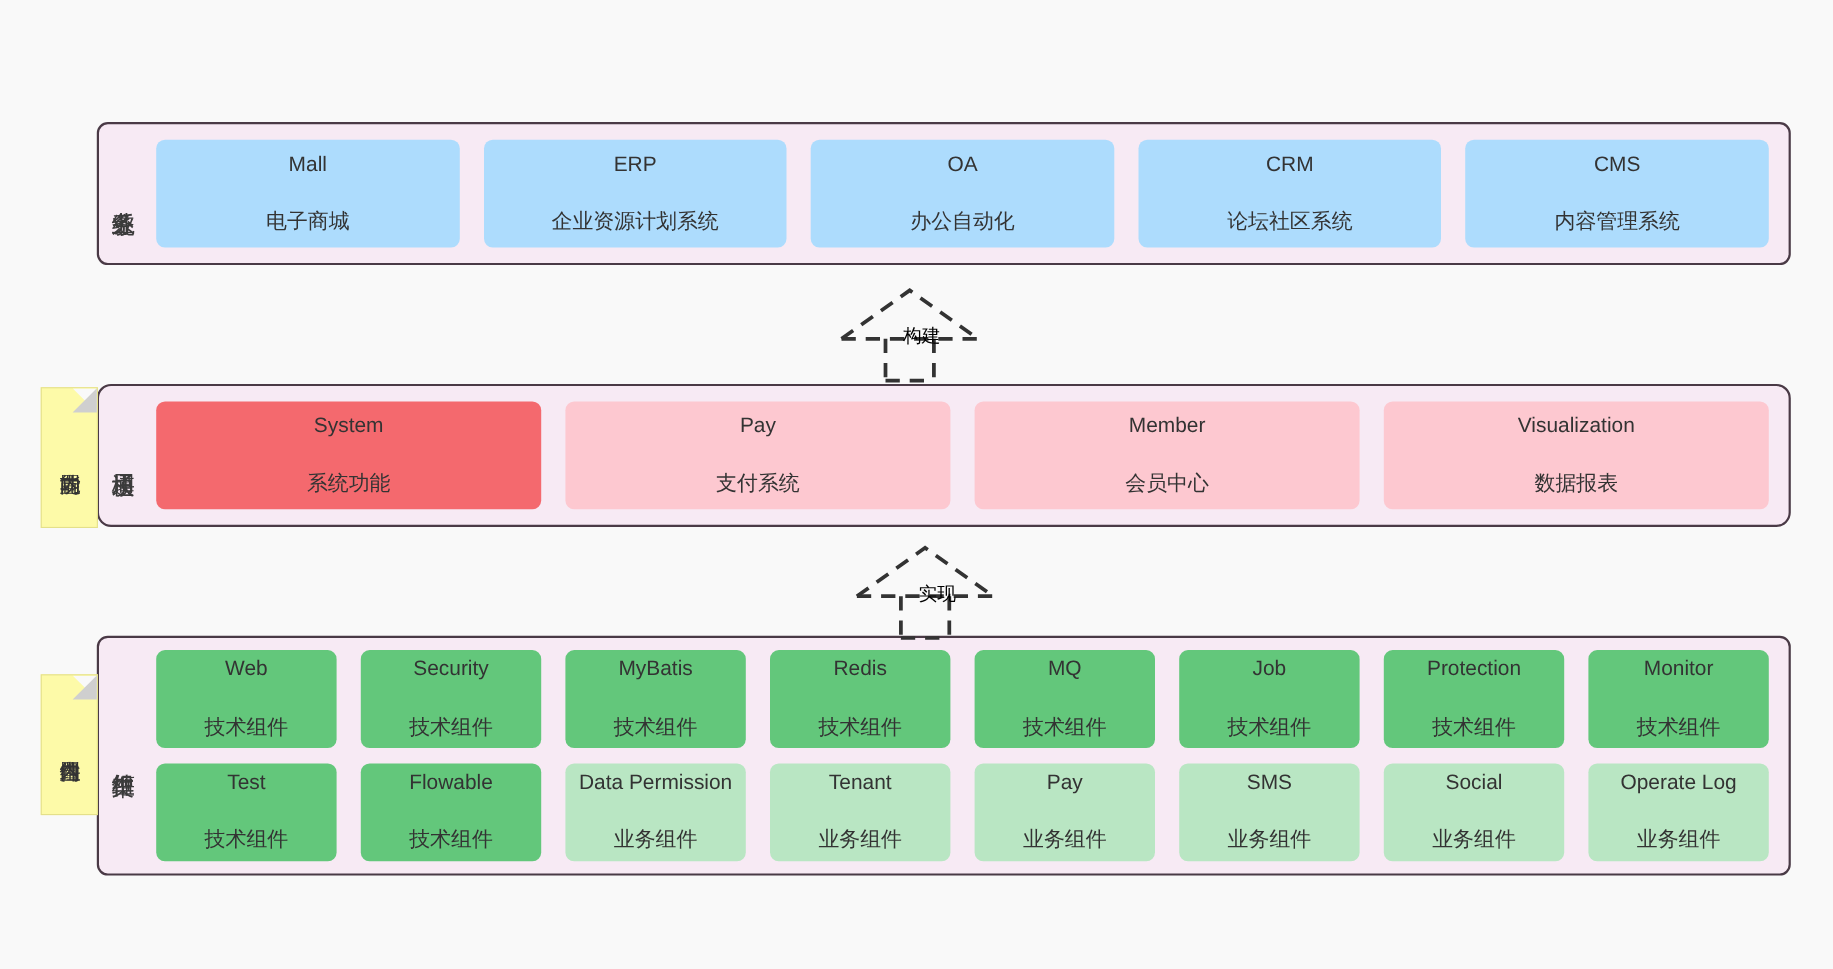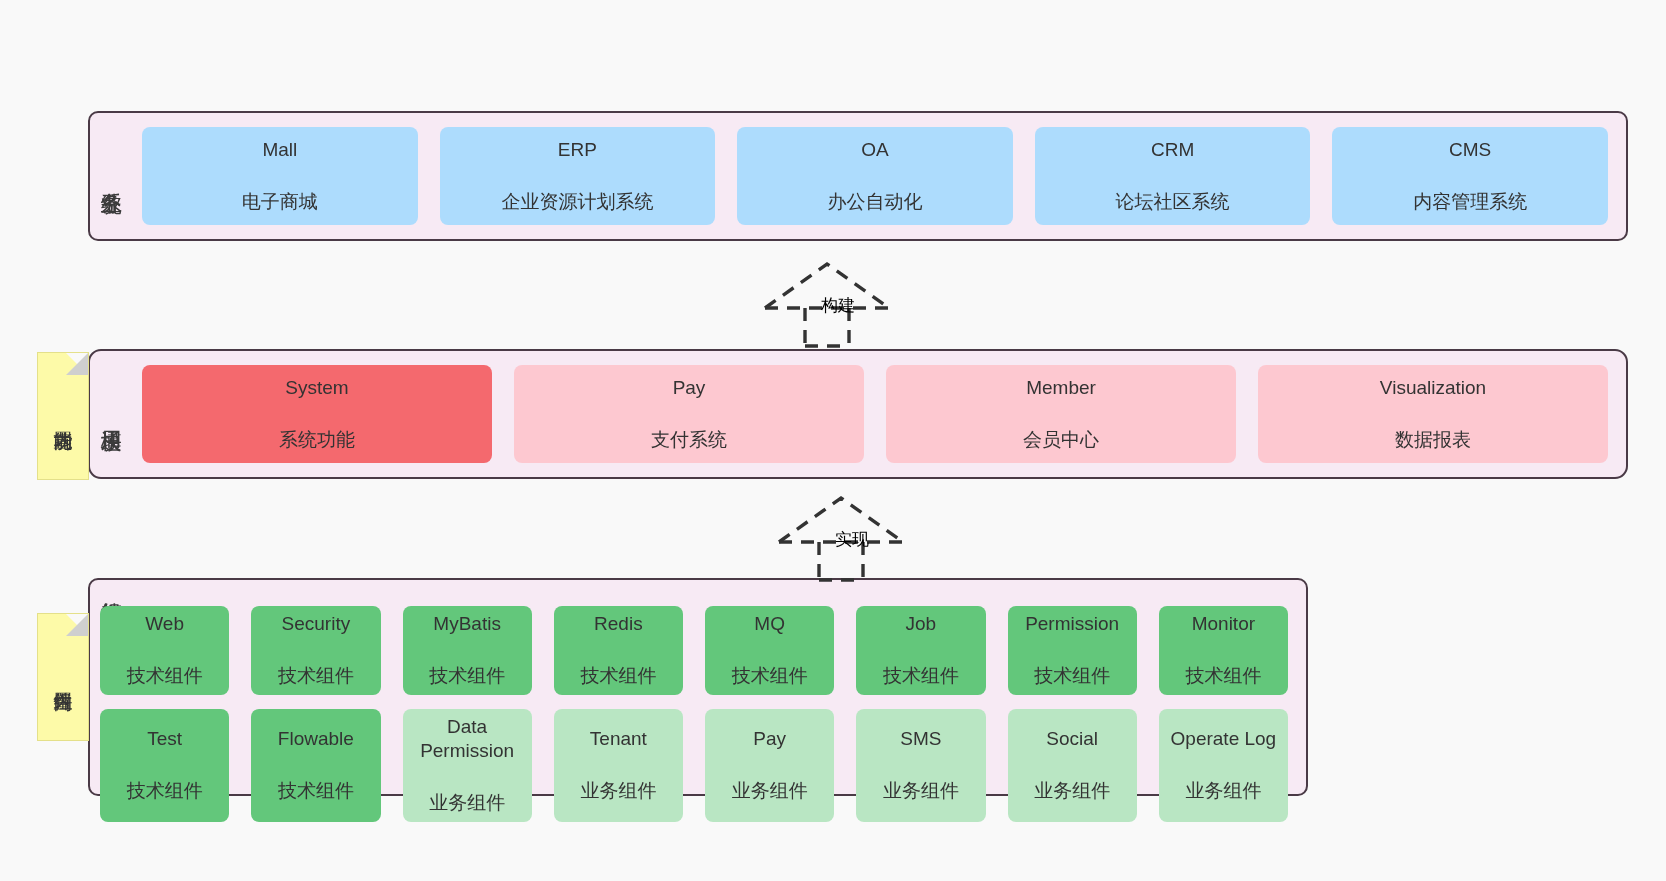--- a/index.html
+++ b/index.html
@@ -216,21 +216,21 @@
       <path d="M 94 50 L 94 90" fill="none" stroke="#333333" stroke-width="3.4" stroke-dasharray="13 9"></path>
       <path d="M 50 88 L 94 88" fill="none" stroke="#333333" stroke-width="3.4" stroke-dasharray="13 9"></path>
     </svg>
     <span class="arrow-label" style="left:66px;top:39px;">实现</span>
   </div>
 
   <div class="note" style="left:37px;top:613px;height:128px;">
     <span>内置组件</span>
   </div>
 
-  <div class="layer" id="layer-framework" style="left:88px;top:578px;width:1220px;height:218px;flex-direction:column;">
+  <div class="layer" id="layer-framework" style="left:88px;top:578px;width:1540px;height:218px;">
     <div class="layer-title">框架组件</div>
     <div class="boxes">
 
       <div class="row">
         <div class="node c-green">
           <span class="en">Web</span>
           <span class="cn">技术组件</span>
         </div>
         <div class="node c-green">
           <span class="en">Security</span>
@@ -246,21 +246,21 @@
         </div>
         <div class="node c-green">
           <span class="en">MQ</span>
           <span class="cn">技术组件</span>
         </div>
         <div class="node c-green">
           <span class="en">Job</span>
           <span class="cn">技术组件</span>
         </div>
         <div class="node c-green">
-          <span class="en">Permission</span>
+          <span class="en">Protection</span>
           <span class="cn">技术组件</span>
         </div>
         <div class="node c-green">
           <span class="en">Monitor</span>
           <span class="cn">技术组件</span>
         </div>
       </div>
 
       <div class="row">
         <div class="node c-green">

